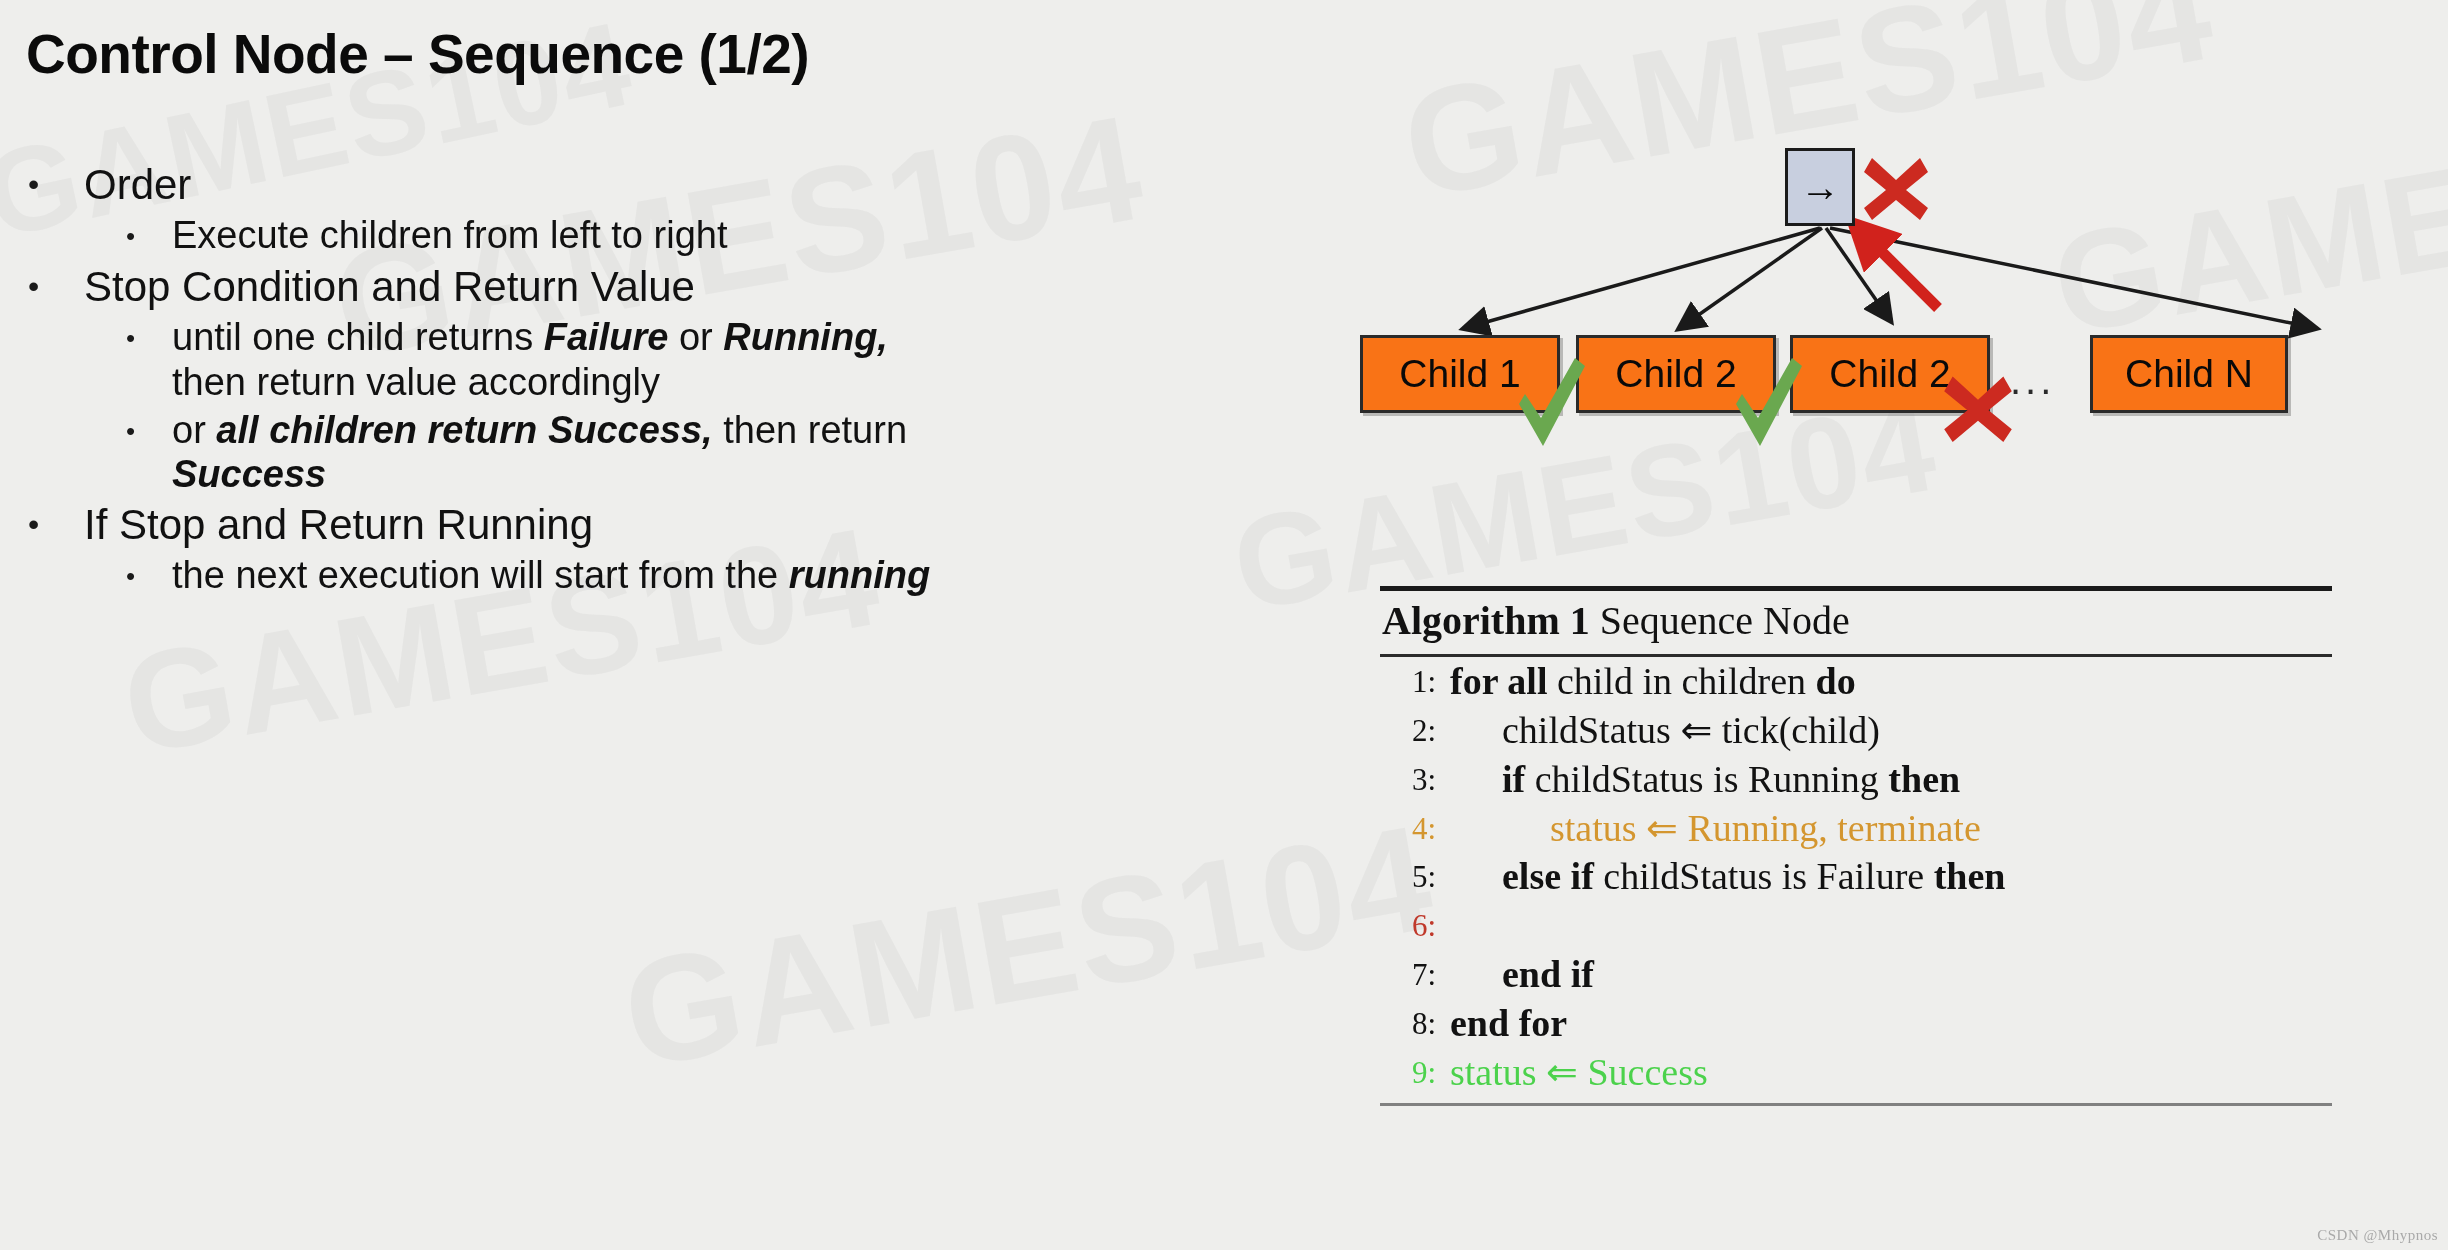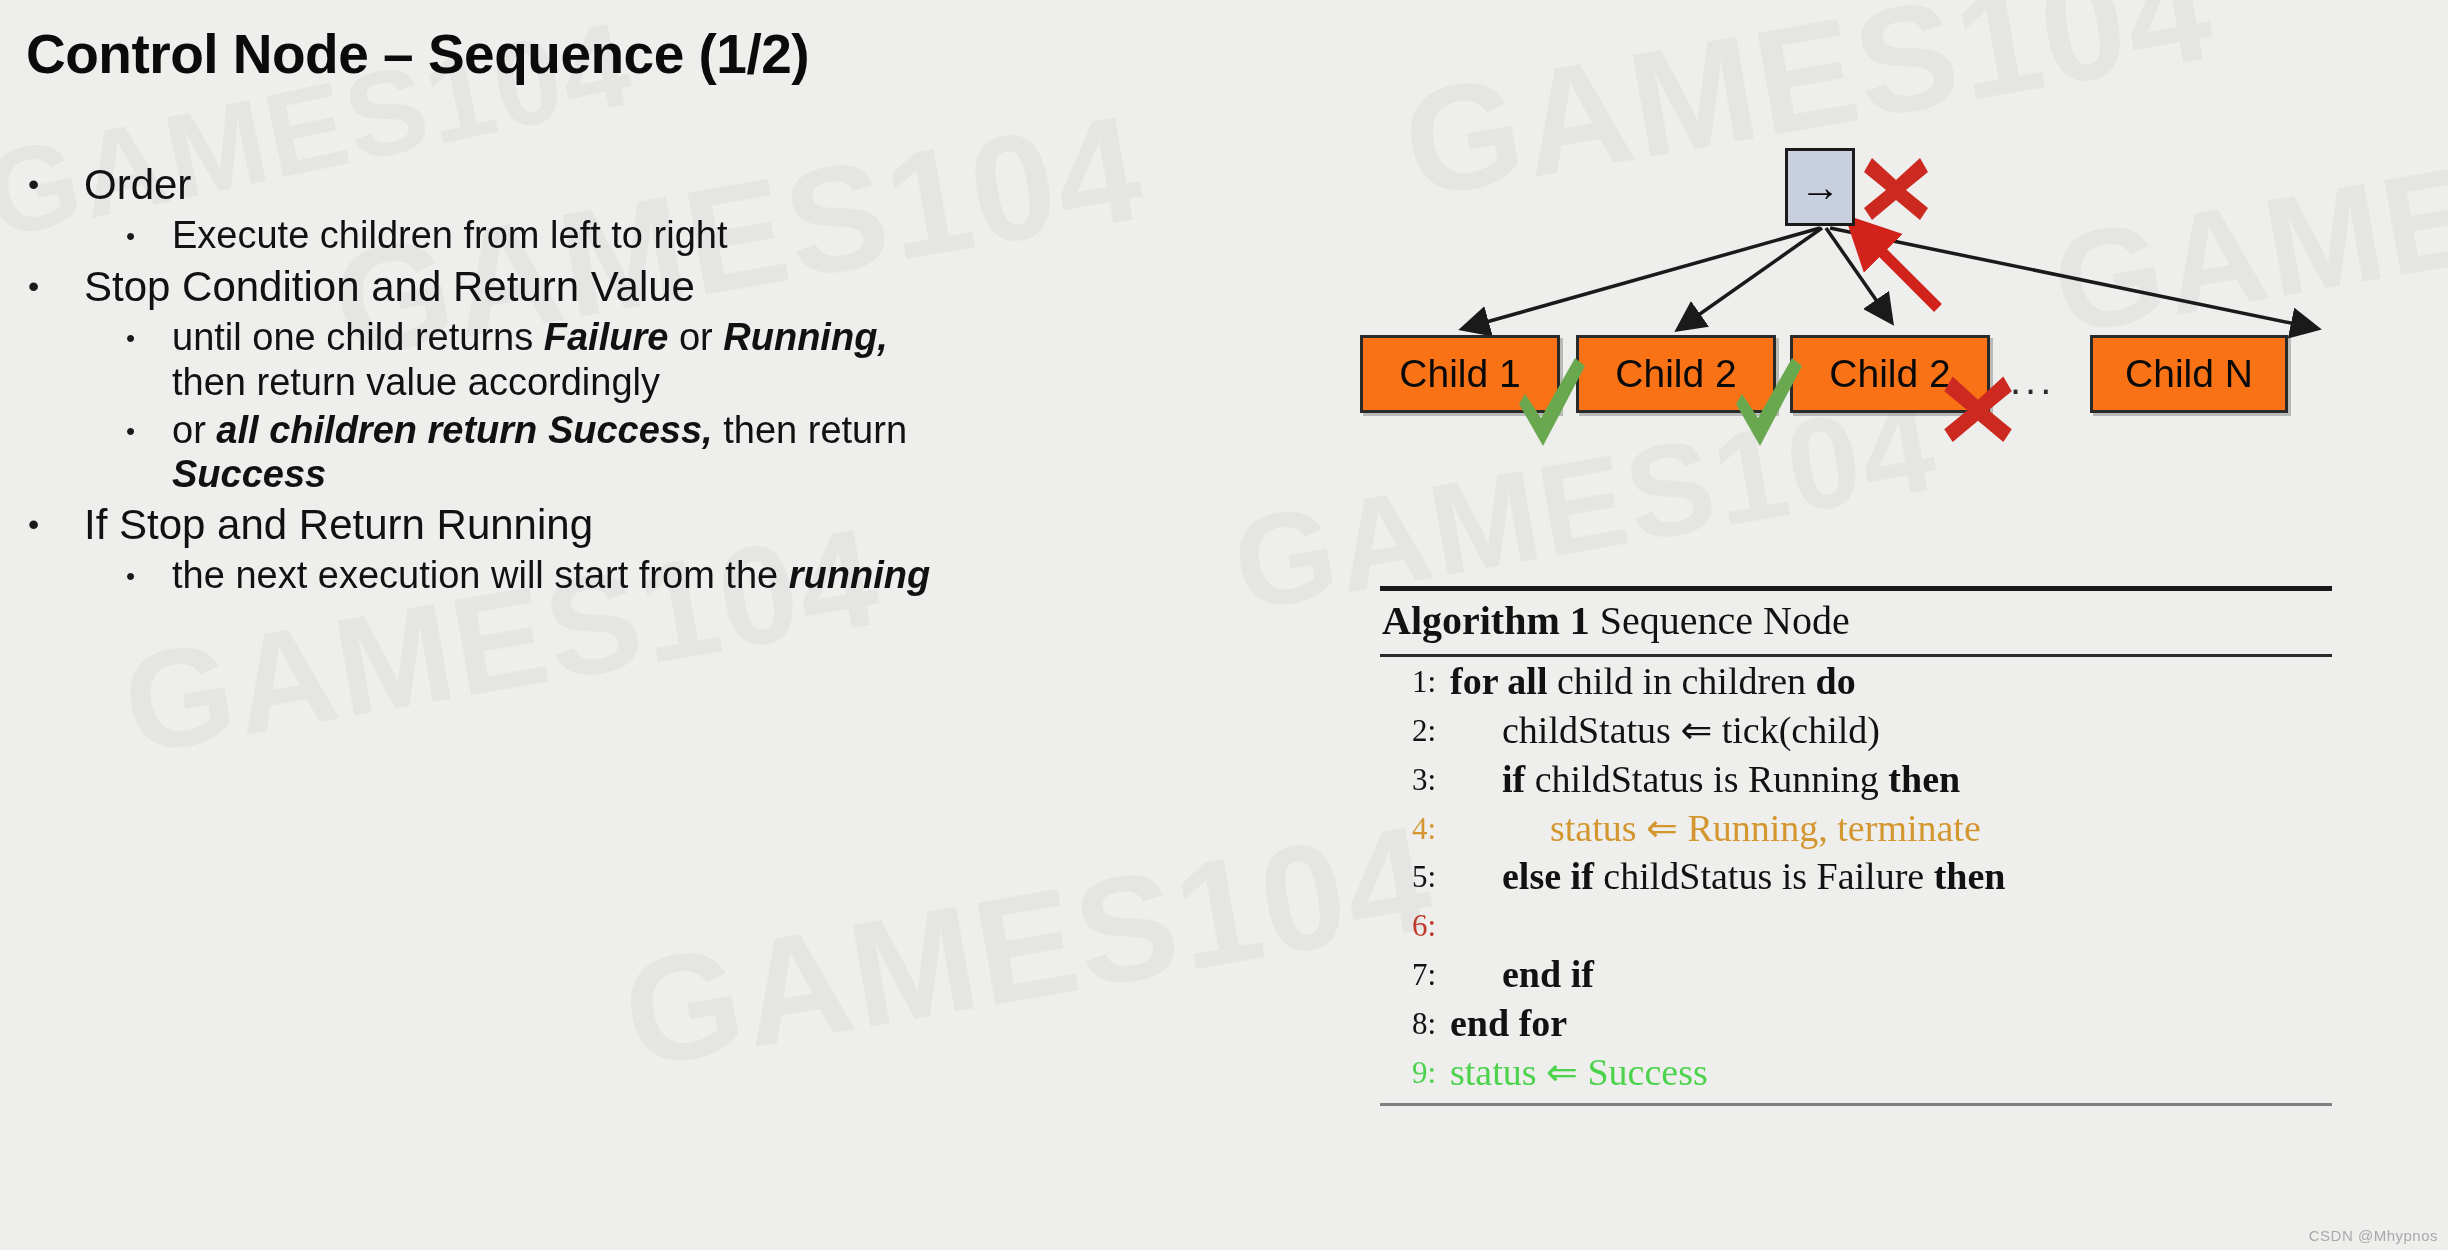--- a/index.html
+++ b/index.html
@@ -171,21 +171,21 @@
   .c-red    { color: #c0392b; }
   .c-green  { color: #4cd24c; }
 
   
   #csdn {
     position: absolute;
     right: 10px;
     bottom: 6px;
     font-size: 15px;
     color: #a9a9a9;
-    font-family: Liberation Sans, sans-serif;
+    font-family: Liberation Serif, serif;
     letter-spacing: 0.5px;
   }
 </style>
 </head>
 <body>
 
 <div id="slide">
 
   <div class="wm" style="left:-20px; top:60px; font-size:120px; transform:rotate(-12deg);">GAMES104</div>
   <div class="wm" style="left:330px; top:150px; font-size:150px; transform:rotate(-10deg);">GAMES104</div>

